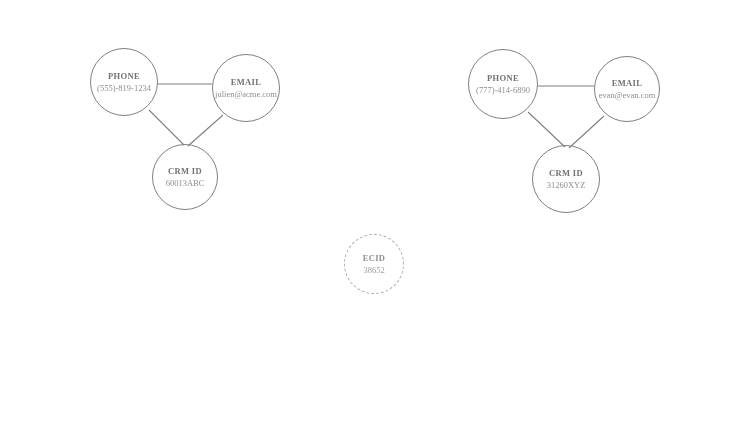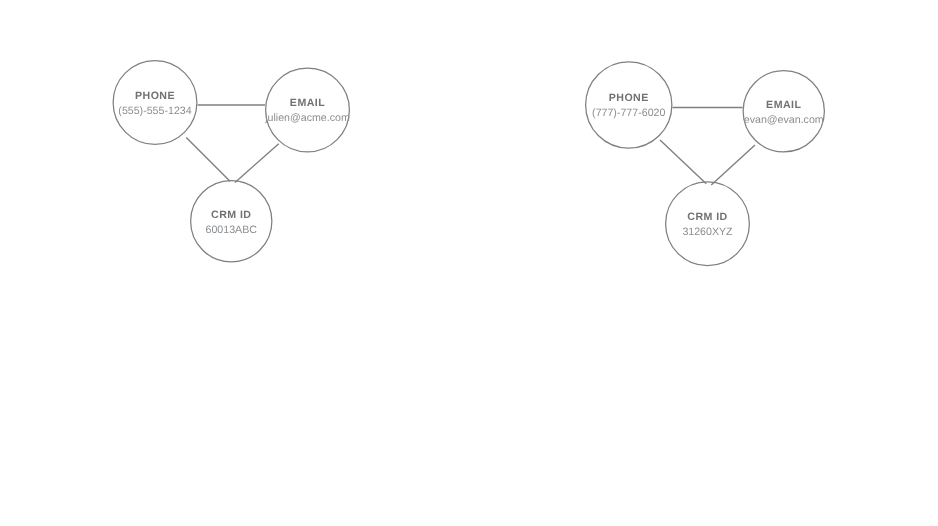--- a/index.html
+++ b/index.html
@@ -6,21 +6,21 @@
     margin: 0;
     padding: 0;
     background: #ffffff;
   }
   #canvas {
     position: relative;
     width: 750px;
     height: 415px;
     background: #ffffff;
     overflow: hidden;
-    font-family: Liberation Sans, sans-serif;
+    font-family: Liberation Serif, serif;
     border-radius: 25px;
   }
   #edge-layer {
     position: absolute;
     top: 0;
     left: 0;
     width: 750px;
     height: 421px;
     pointer-events: none;
   }
@@ -71,42 +71,46 @@
     </g>
     <g stroke="#7d7f82" stroke-width="1.1" fill="none">
       <line x1="538" y1="86" x2="594" y2="86"></line>
       <line x1="528" y1="112" x2="565" y2="147"></line>
       <line x1="604" y1="116" x2="569" y2="148"></line>
     </g>
   </svg>
 
   <div class="node node-solid" style="left:90px; top:48px; width:68px; height:68px;">
     <div class="node-label">PHONE</div>
-    <div class="node-value">(555)-555-1234</div>
+    <div class="node-value">(555)-819-1234</div>
   </div>
 
   <div class="node node-solid" style="left:212px; top:54px; width:68px; height:68px;">
     <div class="node-label">EMAIL</div>
     <div class="node-value">julien@acme.com</div>
   </div>
 
   <div class="node node-solid" style="left:152px; top:144px; width:66px; height:66px;">
     <div class="node-label">CRM ID</div>
     <div class="node-value">60013ABC</div>
   </div>
 
   <div class="node node-solid" style="left:468px; top:49px; width:70px; height:70px;">
     <div class="node-label">PHONE</div>
-    <div class="node-value">(777)-777-6020</div>
+    <div class="node-value">(777)-414-6890</div>
   </div>
 
   <div class="node node-solid" style="left:594px; top:56px; width:66px; height:66px;">
     <div class="node-label">EMAIL</div>
     <div class="node-value">evan@evan.com</div>
   </div>
 
   <div class="node node-solid" style="left:532px; top:145px; width:68px; height:68px;">
     <div class="node-label">CRM ID</div>
     <div class="node-value">31260XYZ</div>
   </div>
 
+  <div class="node node-dashed" style="left:344px; top:234px; width:60px; height:60px;">
+    <div class="node-label">ECID</div>
+    <div class="node-value">38652</div>
+  </div>
 
 </div>
 
 </body></html>

